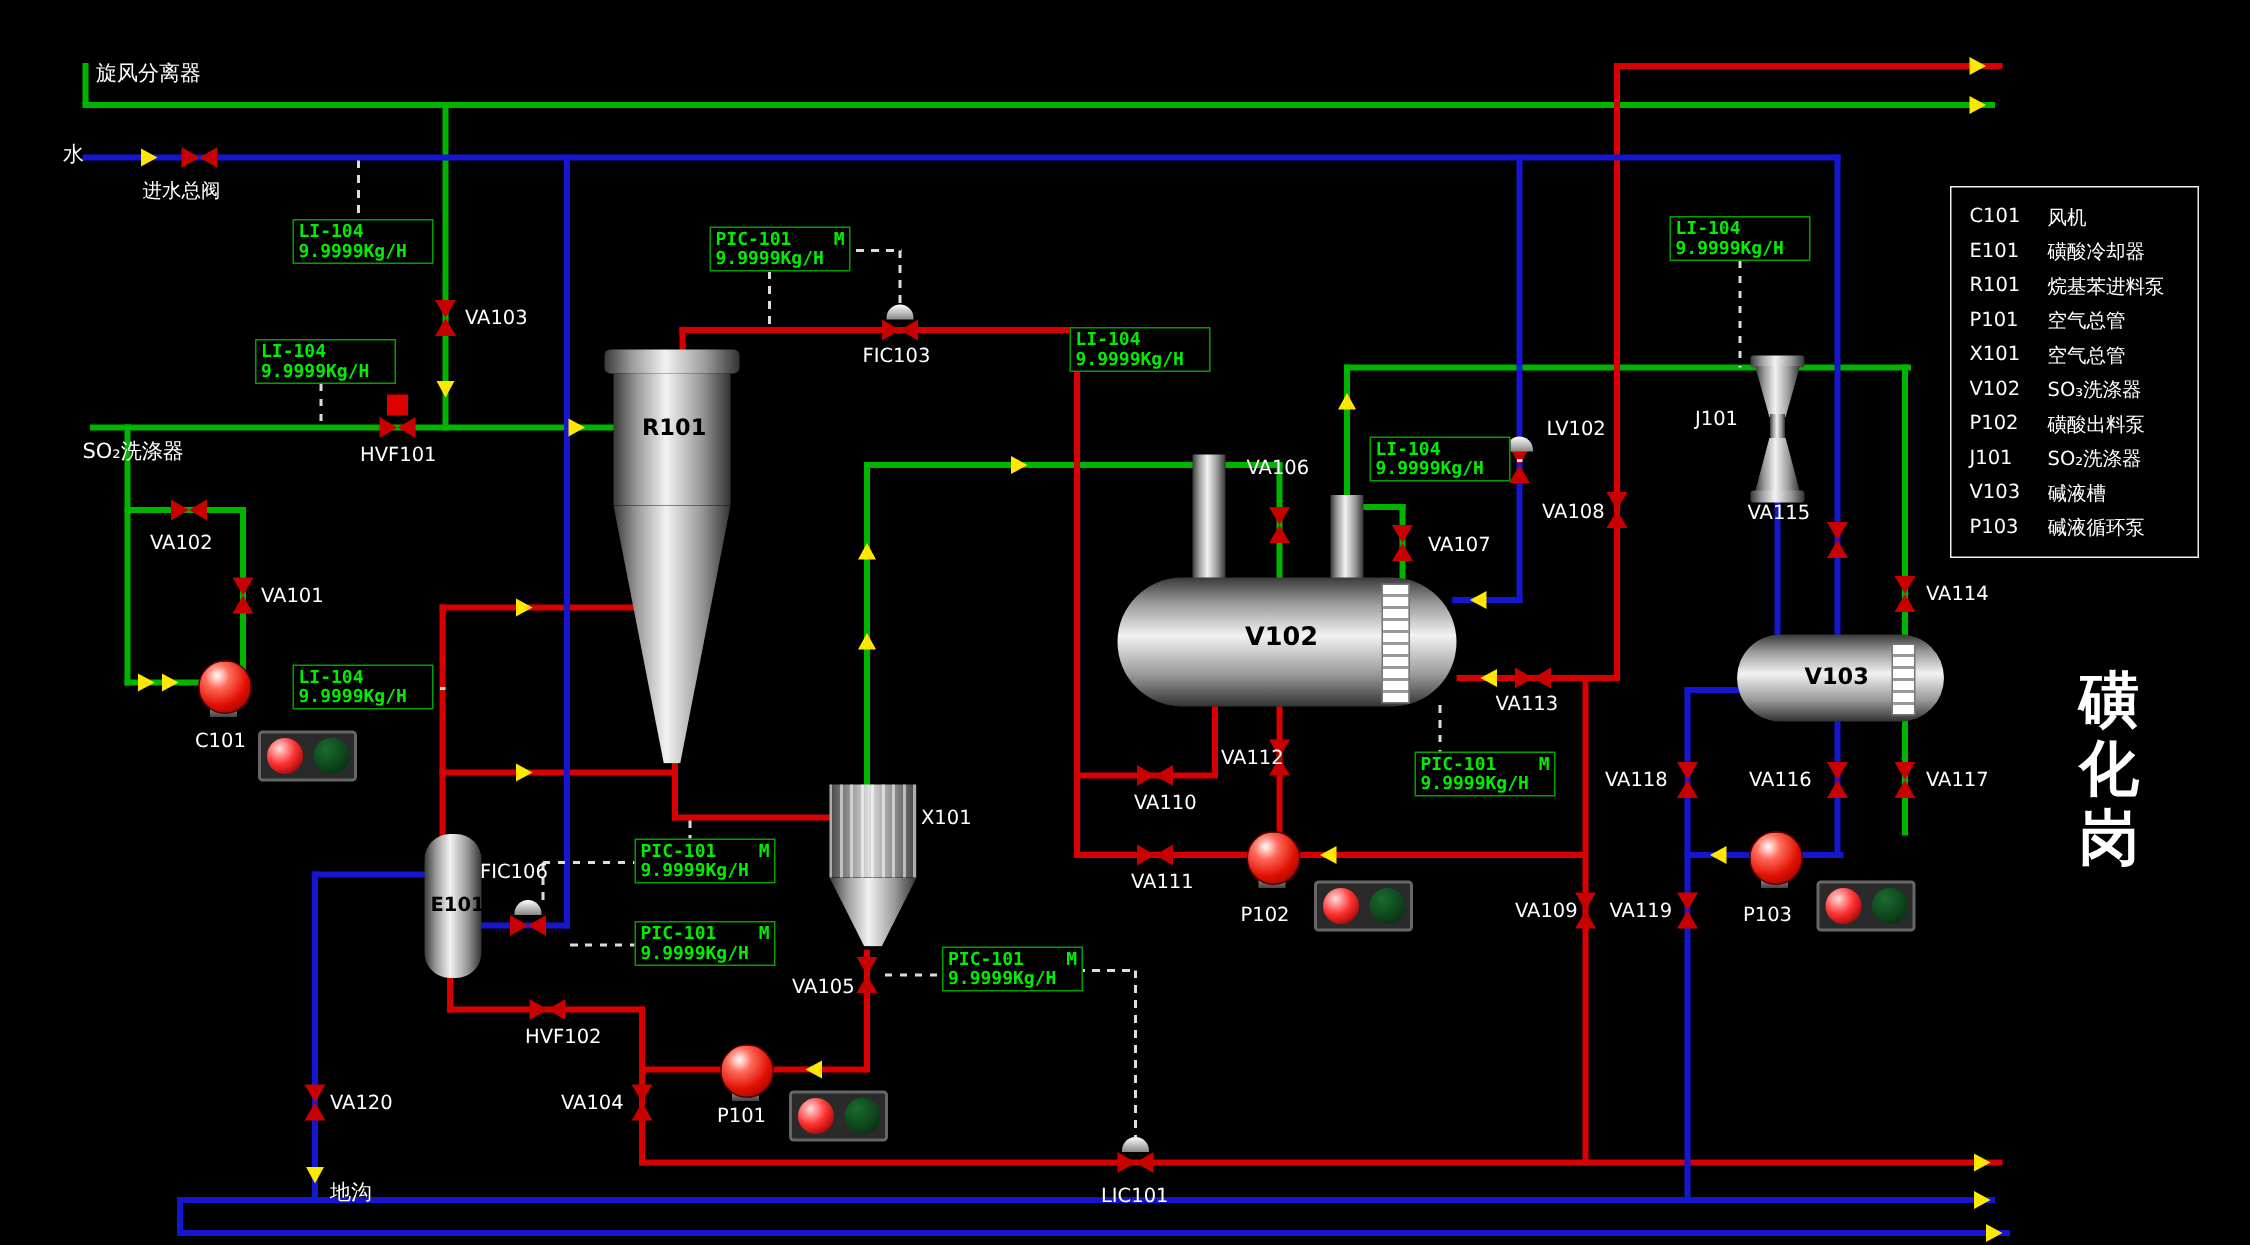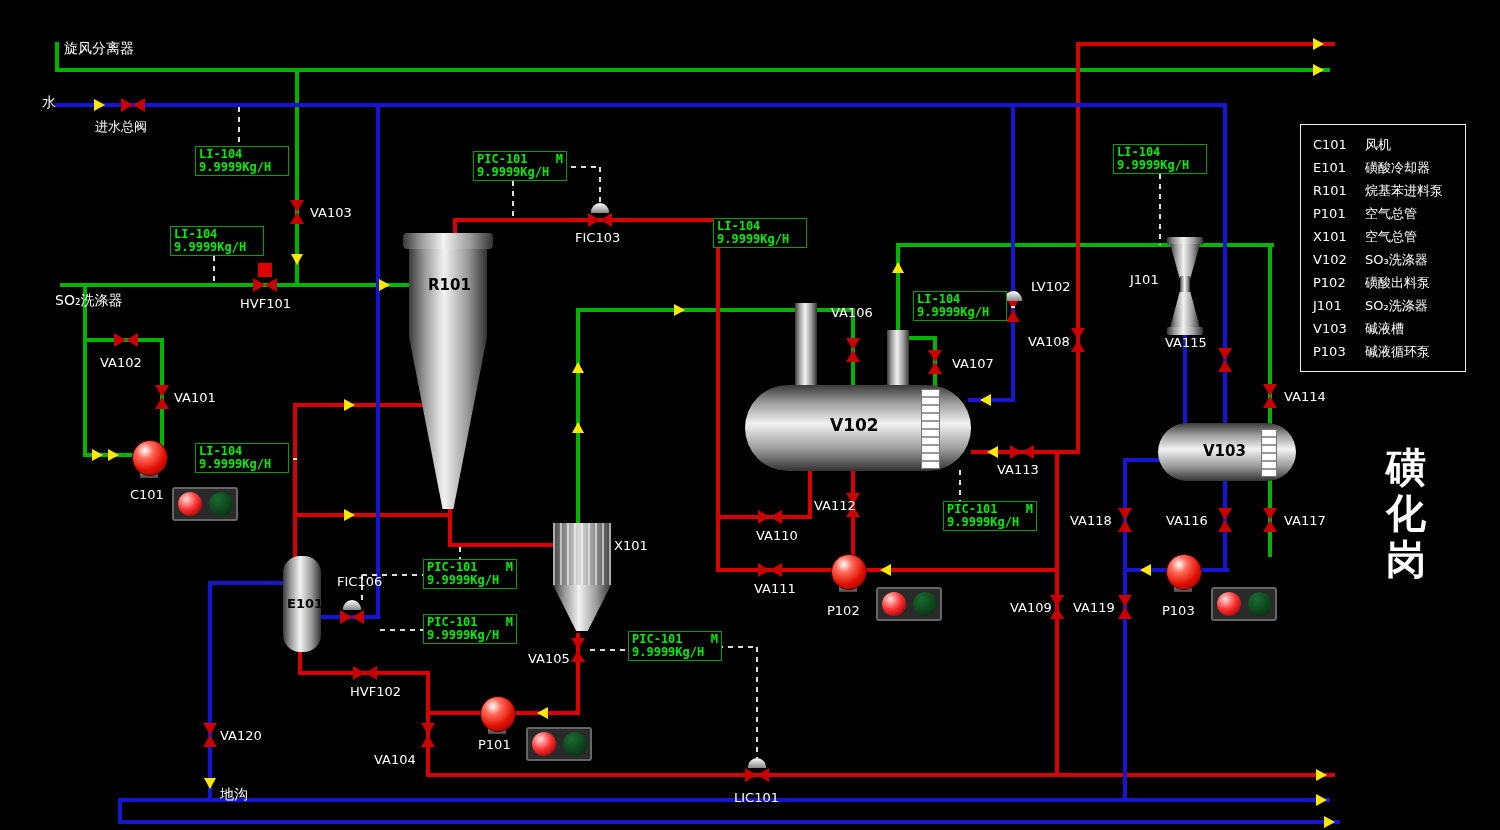--- a/index.html
+++ b/index.html
@@ -225,26 +225,26 @@
   <div class="bw v" style="left:1213px;top:513px"></div>
   <div class="bw v" style="left:1258px;top:389px"></div>
   <div class="bw v" style="left:1258px;top:513px"></div>
 
   <div class="wl" style="left:95px;top:118px">进水总阀</div>
   <div class="wl" style="left:310px;top:205px">VA103</div>
   <div class="wl" style="left:240px;top:296px">HVF101</div>
   <div class="wl" style="left:100px;top:355px">VA102</div>
   <div class="wl" style="left:174px;top:390px">VA101</div>
   <div class="wl" style="left:528px;top:651px">VA105</div>
-  <div class="wl" style="left:374px;top:752px">VA104</div>
+  <div class="wl" style="left:374px;top:728px">VA104</div>
   <div class="wl" style="left:350px;top:684px">HVF102</div>
   <div class="wl" style="left:220px;top:728px">VA120</div>
   <div class="wl" style="left:575px;top:230px">FIC103</div>
   <div class="wl" style="left:734px;top:790px">LIC101</div>
-  <div class="wl" style="left:337px;top:574px">FIC106</div>
+  <div class="wl" style="left:320px;top:574px">FIC106</div>
   <div class="wl" style="left:756px;top:528px">VA110</div>
   <div class="wl" style="left:754px;top:581px">VA111</div>
   <div class="wl" style="left:814px;top:498px">VA112</div>
   <div class="wl" style="left:831px;top:305px">VA106</div>
   <div class="wl" style="left:952px;top:356px">VA107</div>
   <div class="wl" style="left:1031px;top:279px">LV102</div>
   <div class="wl" style="left:997px;top:462px">VA113</div>
   <div class="wl" style="left:1028px;top:334px">VA108</div>
   <div class="wl" style="left:1010px;top:600px">VA109</div>
   <div class="wl" style="left:1070px;top:513px">VA118</div>

